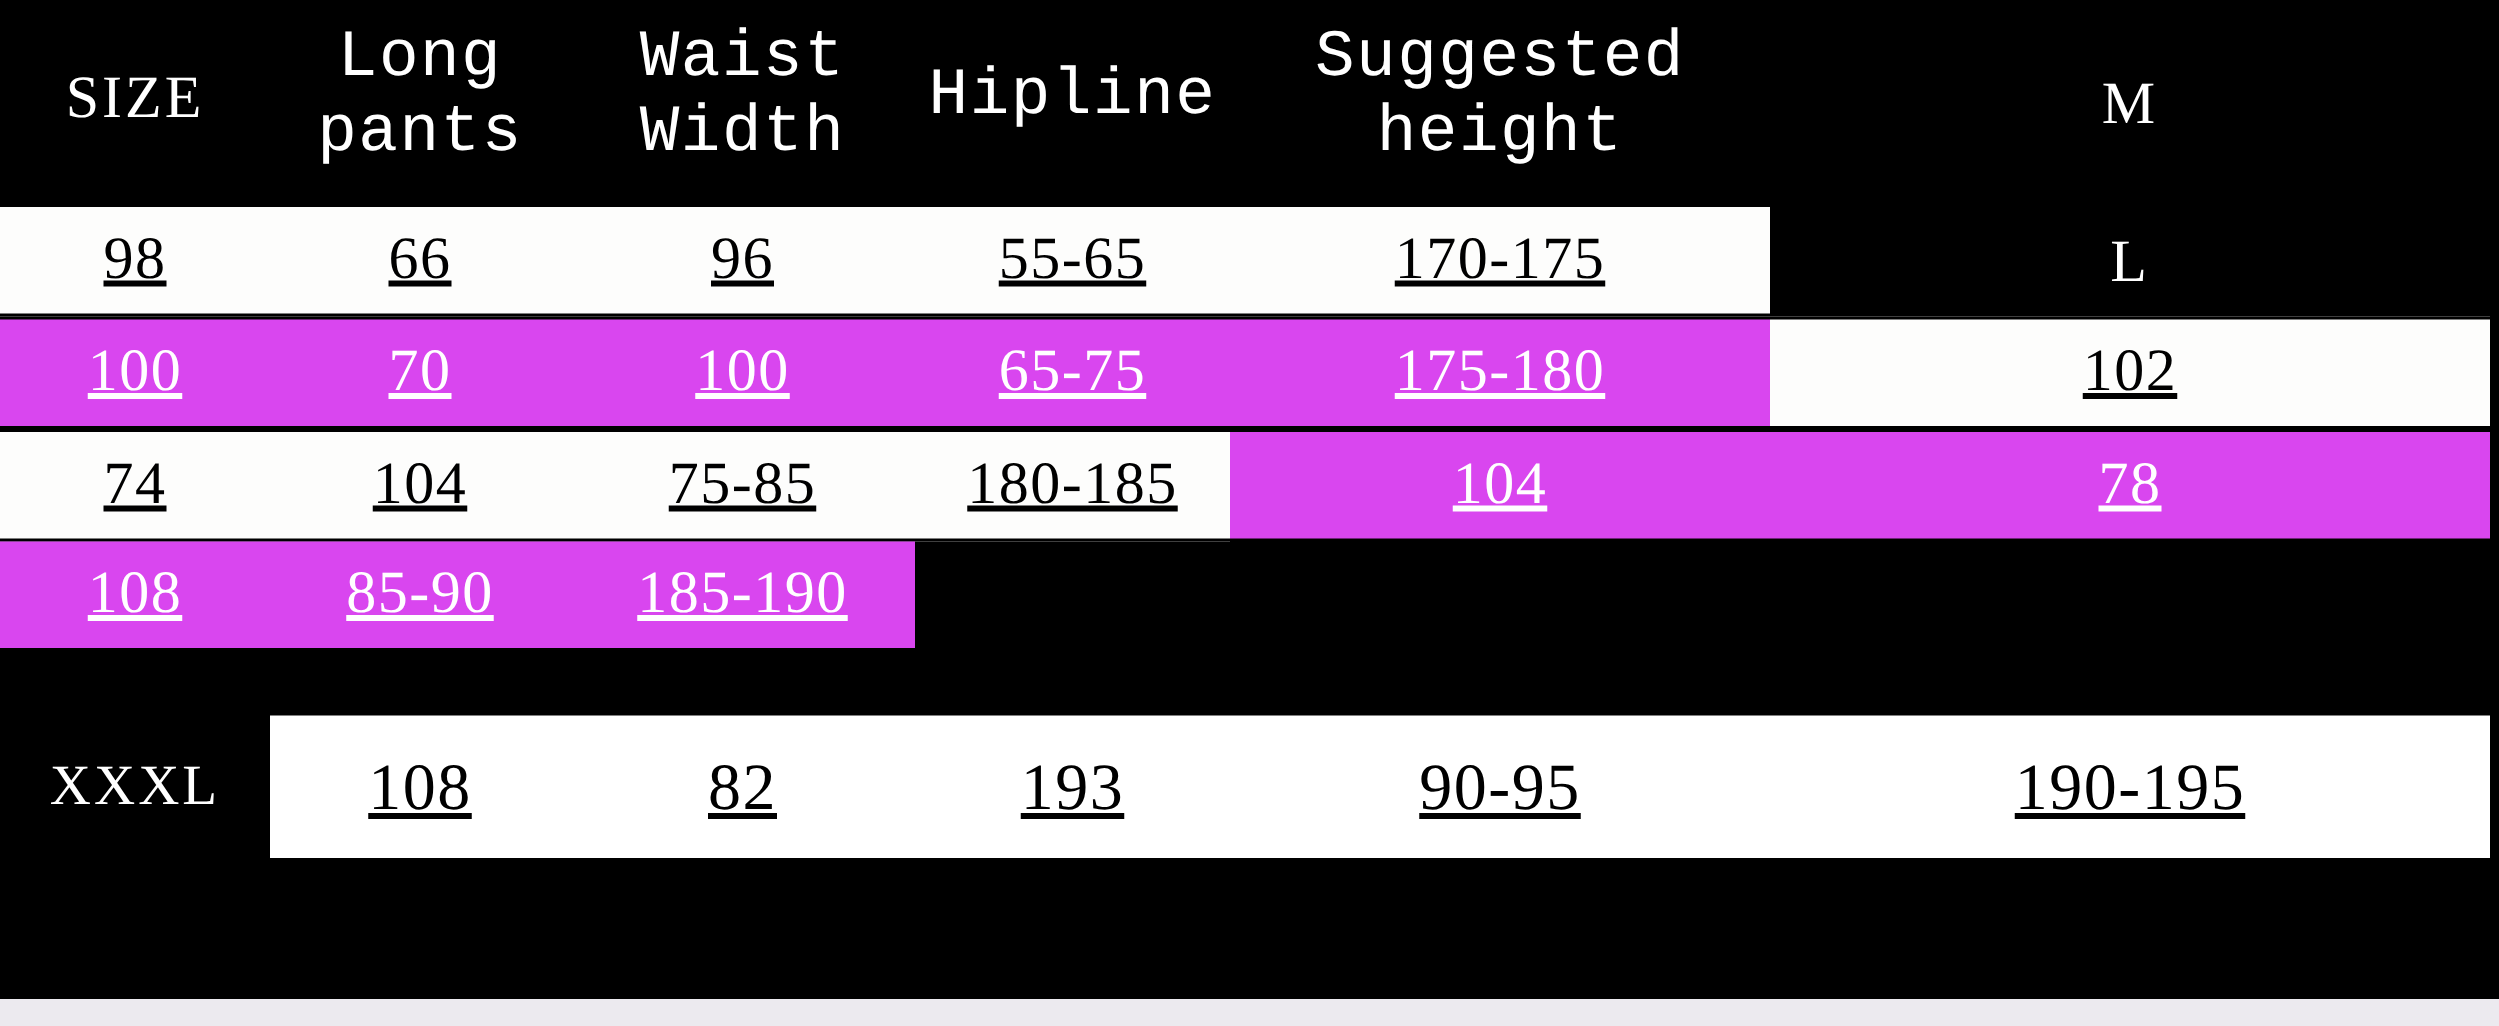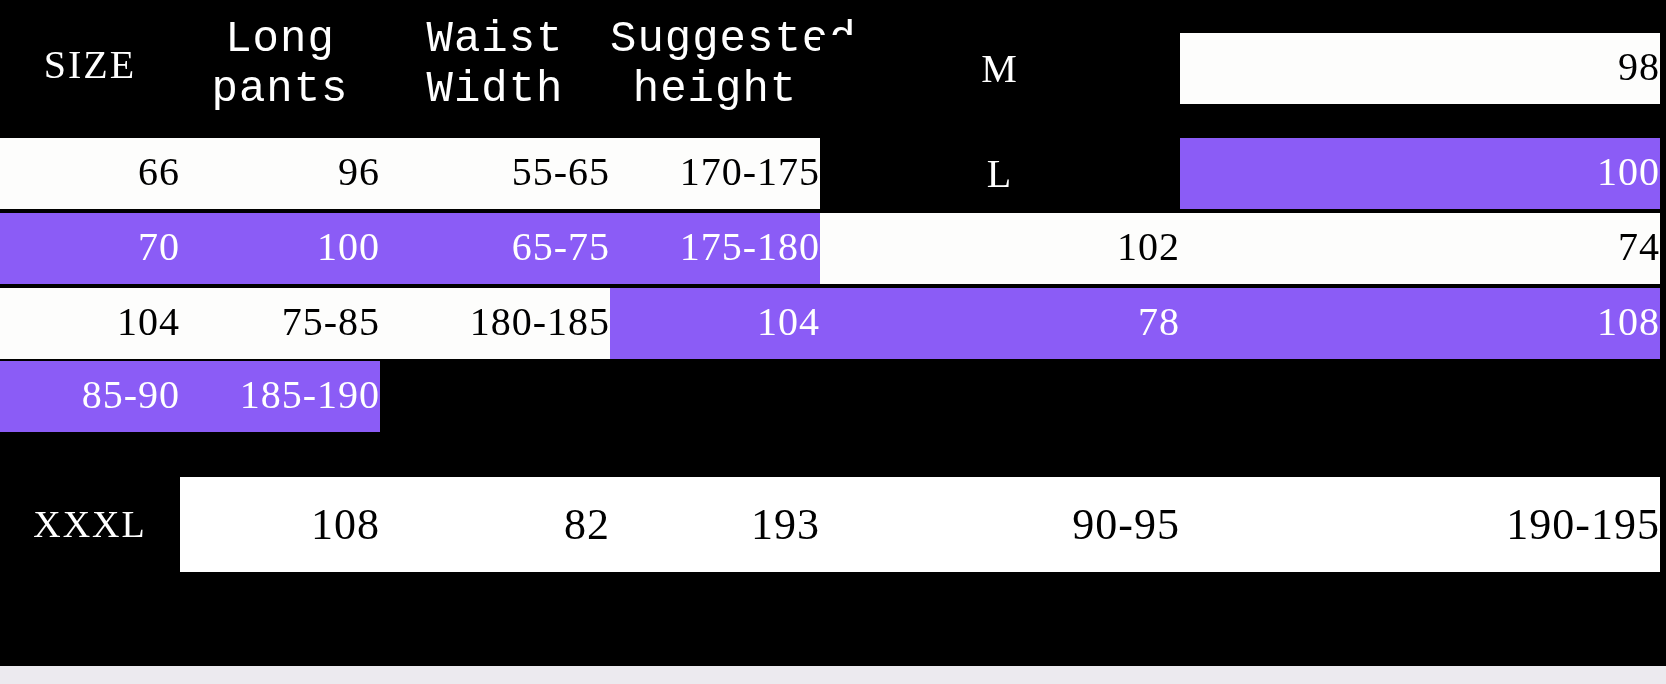--- a/index.html
+++ b/index.html
@@ -37,26 +37,27 @@
     color: #fff;
     font-family: "Times New Roman", serif;
     font-size: 40px;
     text-align: center;
     padding: 10px 0;
     letter-spacing: 2px;
   }
   .data-cell {
     font-size: 40px;
     font-family: "Times New Roman", serif;
-    text-align: right;
+    text-align: center;
     padding: 10px 0 14px 0;
     letter-spacing: 1px;
+    text-decoration: underline;
   }
   .light .data-cell { background: #fdfdfc; color: #000; border-top: 2px solid #000; border-bottom: 2px solid #000; }
-  .dark  .data-cell { background: #8b5cf6; color: #fff; }
+  .dark  .data-cell { background: #d946ef; color: #fff; }
   .xxxl-row .size-cell {
     font-size: 38px;
     padding-top: 40px;
     padding-bottom: 40px;
   }
   .xxxl-row .data-cell {
     background: #fff;
     color: #000;
     font-size: 44px;
     padding-top: 22px;
@@ -81,20 +82,21 @@
 </style>
 </head>
 <body>
 
 <div class="wrap">
   <div class="grid">
 
     <div class="hdr size">SIZE</div>
     <div class="hdr">Long pants</div>
     <div class="hdr">Waist Width</div>
+    <div class="hdr">Hipline</div>
     <div class="hdr">Suggested height</div>
 
     <div class="size-cell">M</div>
     <div class="light" style="display:contents">
       <div class="data-cell">98</div>
       <div class="data-cell">66</div>
       <div class="data-cell">96</div>
       <div class="data-cell">55-65</div>
       <div class="data-cell">170-175</div>
     </div>

